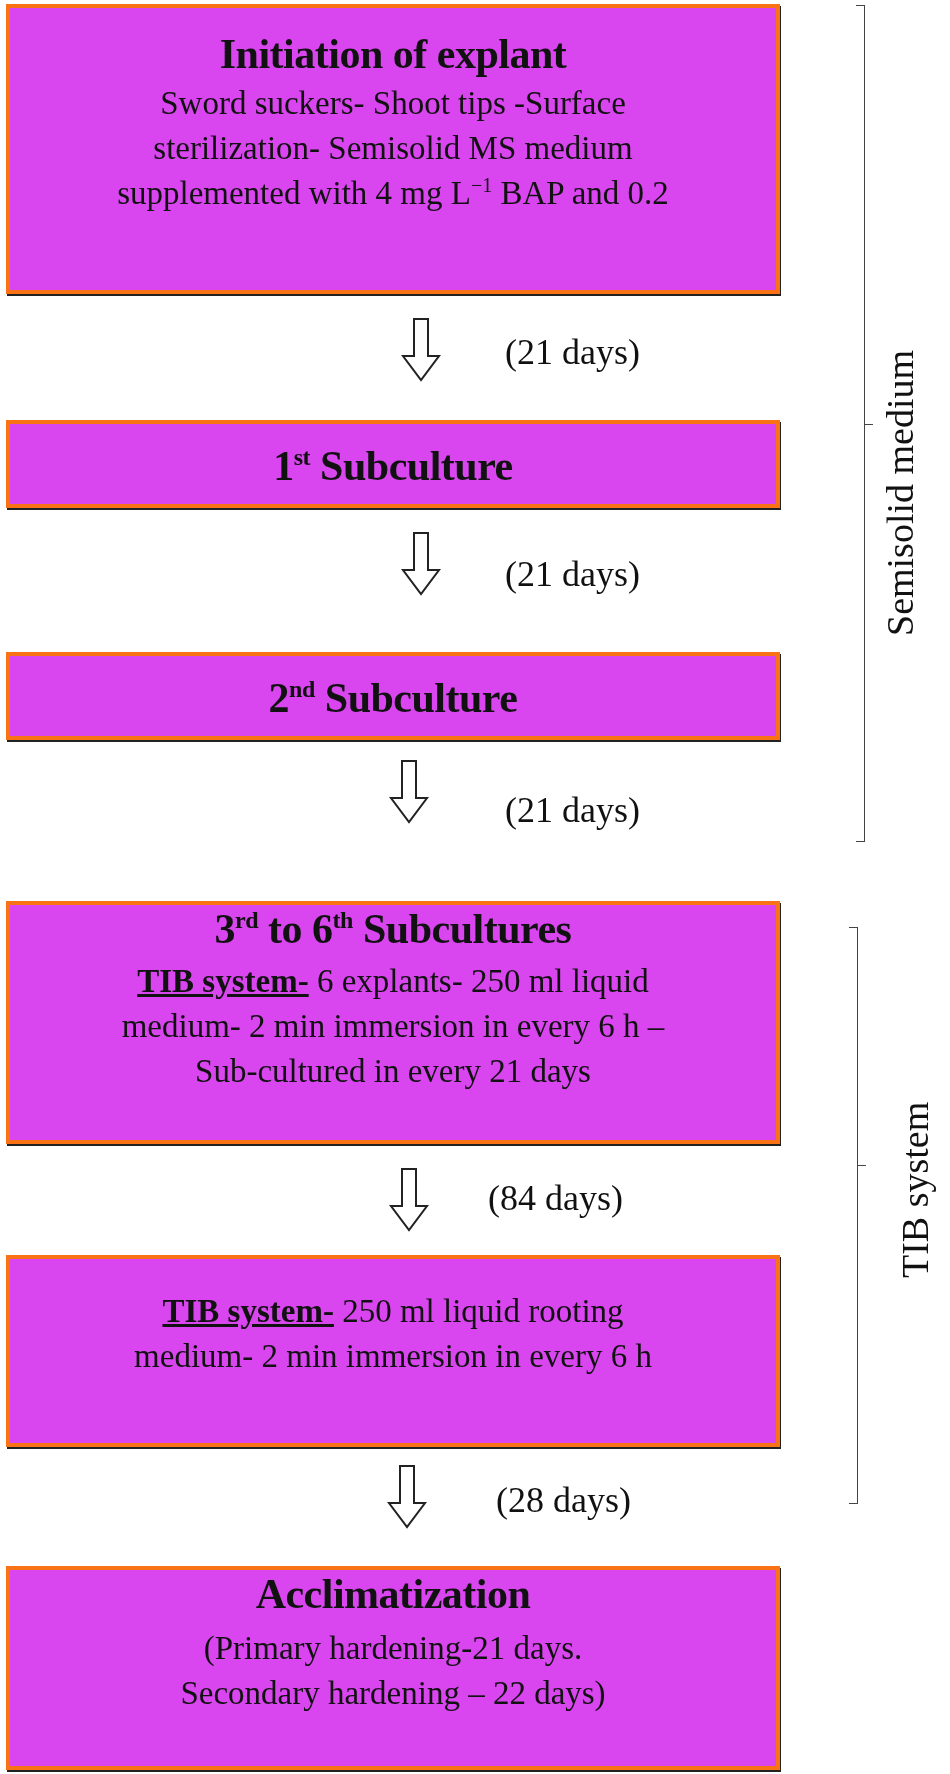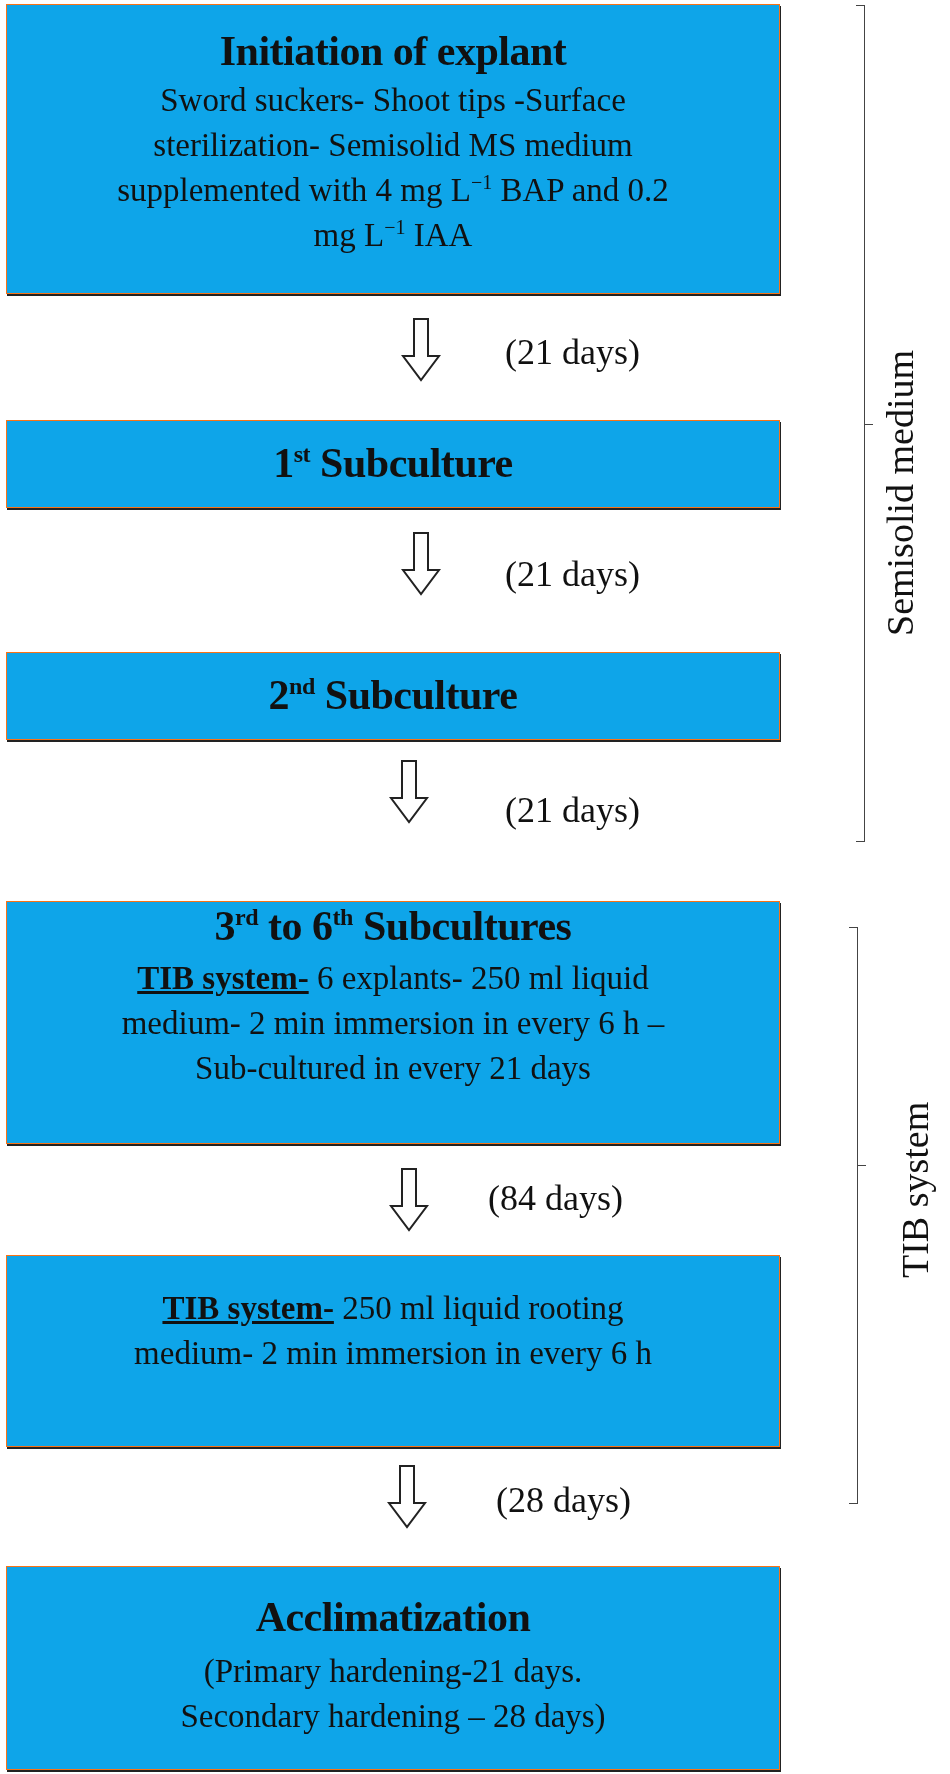--- a/index.html
+++ b/index.html
@@ -1,19 +1,19 @@
 <!DOCTYPE html>
 <html><head>
 <meta charset="utf-8">
 <style>
   html, body { margin:0; padding:0; background:#ffffff; }
   body { width:950px; height:1774px; position:relative; overflow:hidden;
          font-family:"Liberation Serif", "DejaVu Serif", serif; color:#111; }
-  .box { position:absolute; left:6px; width:774px; border:1px solid #f97316;
-         box-sizing:border-box; text-align:center; background:#0ea5e9;
+  .box { position:absolute; left:6px; width:774px; border:4px solid #f97316;
+         box-sizing:border-box; text-align:center; background:#d946ef;
          box-shadow: 1px 2px 0 #222; }
   .title { font-weight:bold; font-size:42px; line-height:48px; letter-spacing:-0.5px; }
   .title sup { font-size:24px; vertical-align:super; line-height:0; }
   .desc { font-size:33px; line-height:45px; }
   .desc b { font-weight:bold;text-decoration:underline; }
   .desc sup { font-size:20px; line-height:0; }
   .arrow { position:absolute; width:40px; height:64px; }
   .dur { position:absolute; font-size:36px; line-height:40px; }
   .bracket { position:absolute; border-right:1.5px solid #444; width:8px; }
   .bracket::before, .bracket::after { content:""; position:absolute; right:-1px; width:9px; border-top:1.5px solid #444; }
@@ -25,21 +25,20 @@
 </style>
 </head>
 <body>
 
 <div class="box" style="top:4px;height:290px;padding-top:22px;">
   <div class="title">Initiation of explant</div>
   <div class="desc" style="margin-top:3px;">
     <div>Sword suckers- Shoot tips -Surface</div>
     <div>sterilization- Semisolid MS medium</div>
     <div><span>supplemented with 4 mg L</span><sup>−1</sup><span> BAP and 0.2</span></div>
-    <div><span>mg L</span><sup>−1</sup><span> IAA</span></div>
   </div>
 </div>
 
 <svg class="arrow" style="left:401px;top:318px;" viewBox="0 0 40 64">
     <path d="M13 1 H27 V38 H38 L20 62 L2 38 H13 Z" fill="#fff" stroke="#222" stroke-width="2"></path>
   </svg>
 <div class="dur" style="left:505px;top:332px;">(21 days)</div>
 
 <div class="box" style="top:420px;height:88px;padding-top:18px;">
   <div class="title"><span>1</span><sup>st</sup><span> Subculture</span></div>
@@ -78,25 +77,25 @@
     <div><b>TIB system-</b><span> 250 ml liquid rooting</span></div>
     <div>medium- 2 min immersion in every 6 h</div>
   </div>
 </div>
 
 <svg class="arrow" style="left:387px;top:1465px;" viewBox="0 0 40 64">
     <path d="M13 1 H27 V38 H38 L20 62 L2 38 H13 Z" fill="#fff" stroke="#222" stroke-width="2"></path>
   </svg>
 <div class="dur" style="left:496px;top:1480px;">(28 days)</div>
 
-<div class="box" style="top:1566px;height:204px;padding-top:26px;">
+<div class="box" style="top:1566px;height:204px;">
   <div class="title">Acclimatization</div>
   <div class="desc" style="margin-top:8px;">
     <div>(Primary hardening-21 days.</div>
-    <div>Secondary hardening – 28 days)</div>
+    <div>Secondary hardening – 22 days)</div>
   </div>
 </div>
 
 <div class="bracket" style="left:856px;top:5px;height:837px;"></div>
 <div class="tick" style="left:864px;top:424px;"></div>
 <div class="side-label" style="left:878px;top:636px;">Semisolid medium</div>
 
 <div class="bracket" style="left:849px;top:927px;height:577px;"></div>
 <div class="tick" style="left:857px;top:1165px;"></div>
 <div class="side-label" style="left:893px;top:1278px;">TIB system</div>

